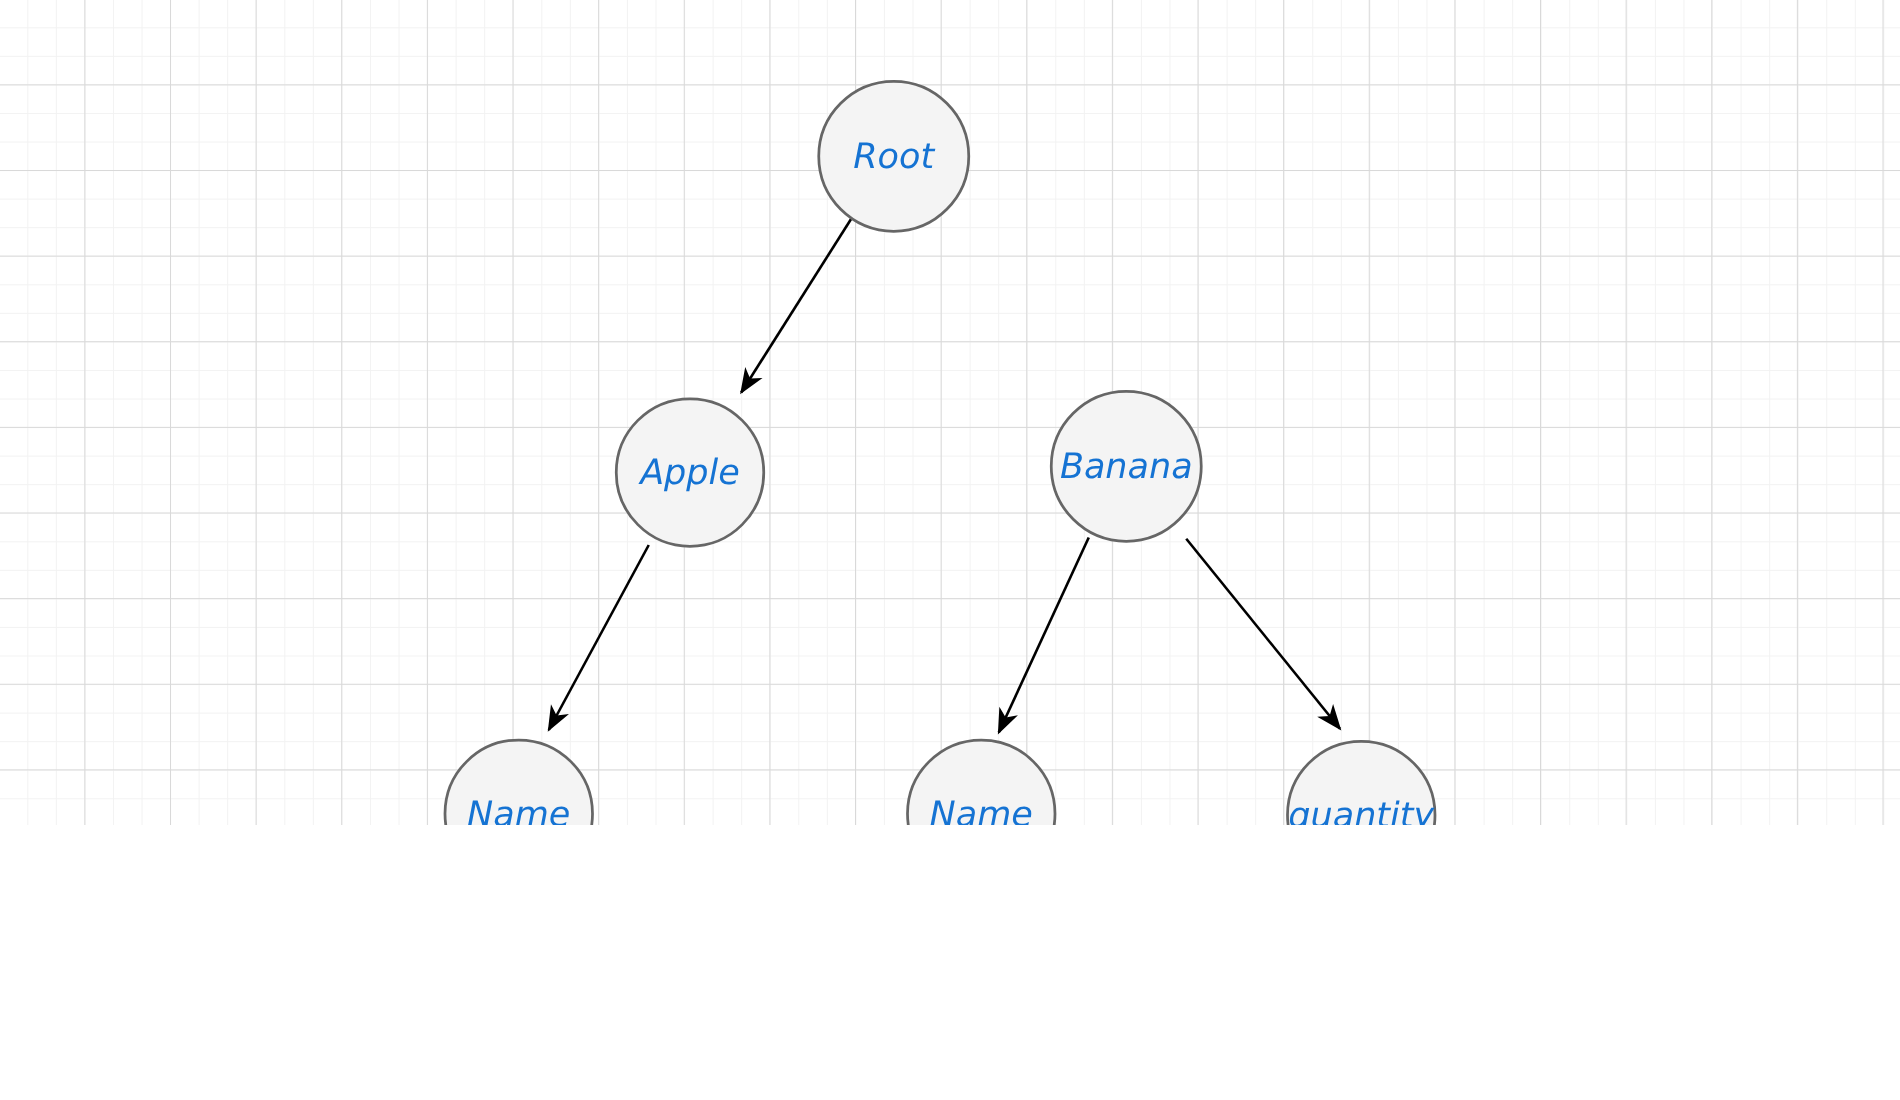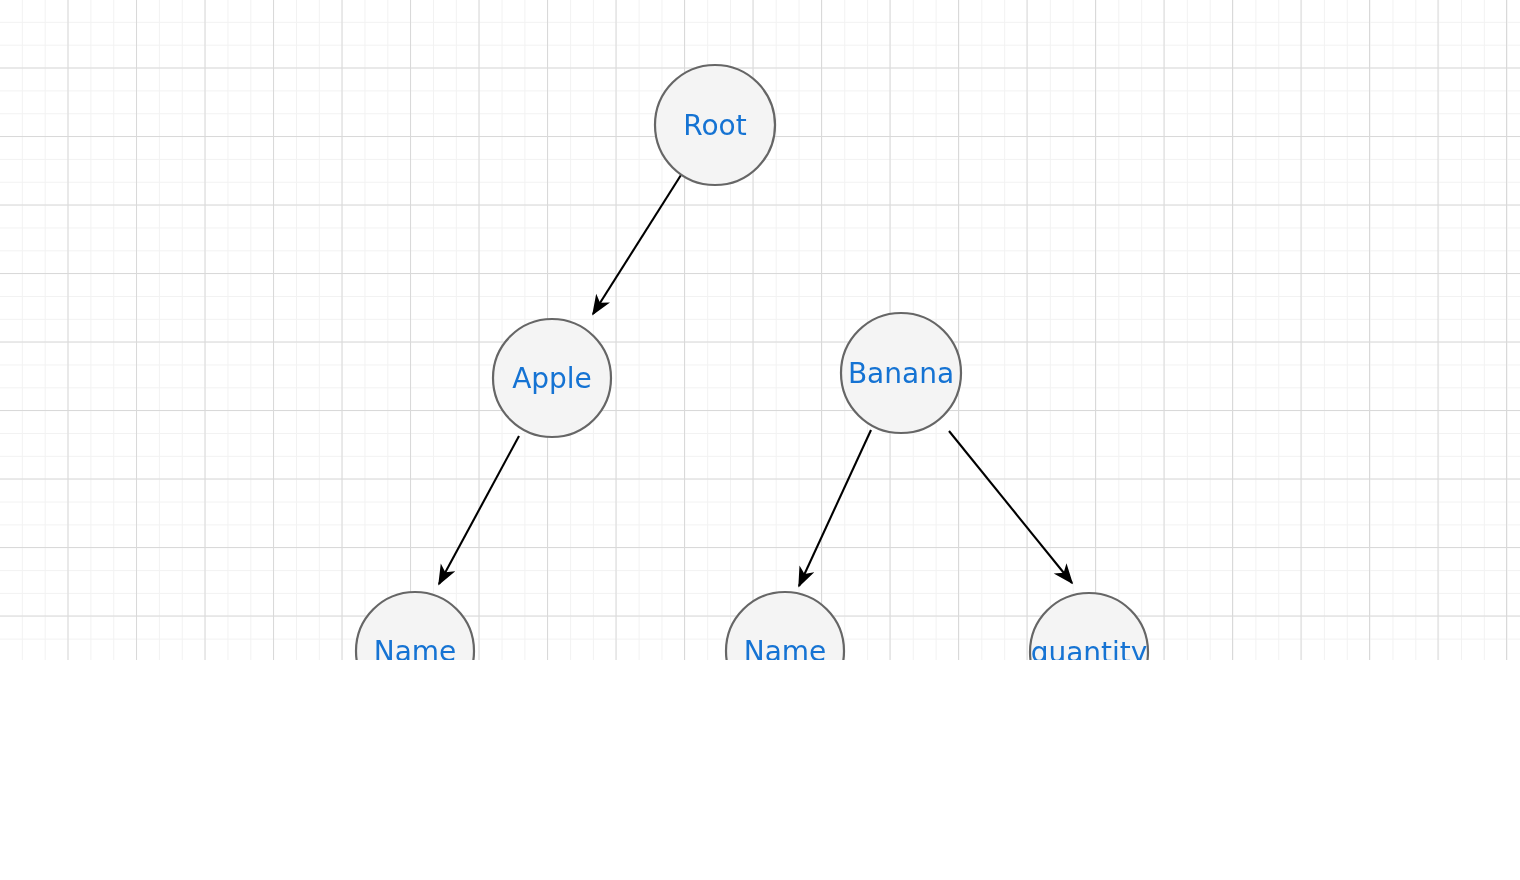--- a/index.html
+++ b/index.html
@@ -18,20 +18,21 @@
       linear-gradient(to bottom, #d9d9d9 1px, transparent 1px),
       linear-gradient(to right, #f2f2f2 1px, transparent 1px),
       linear-gradient(to bottom, #f2f2f2 1px, transparent 1px);
     background-size:
       68.5px 68.5px,
       68.5px 68.5px,
       22.85px 22.85px,
       22.85px 22.85px;
     background-position: -1px -1px, -1px -1px, -1px -1px, -1px -1px;
     font-family: "DejaVu Sans", sans-serif;
+    font-style: italic;
   }
   #graph-svg {
     position: absolute;
     left: 0;
     top: 0;
     width: 1520px;
     height: 880px;
   }
   .edge-line {
     stroke: #000000;

